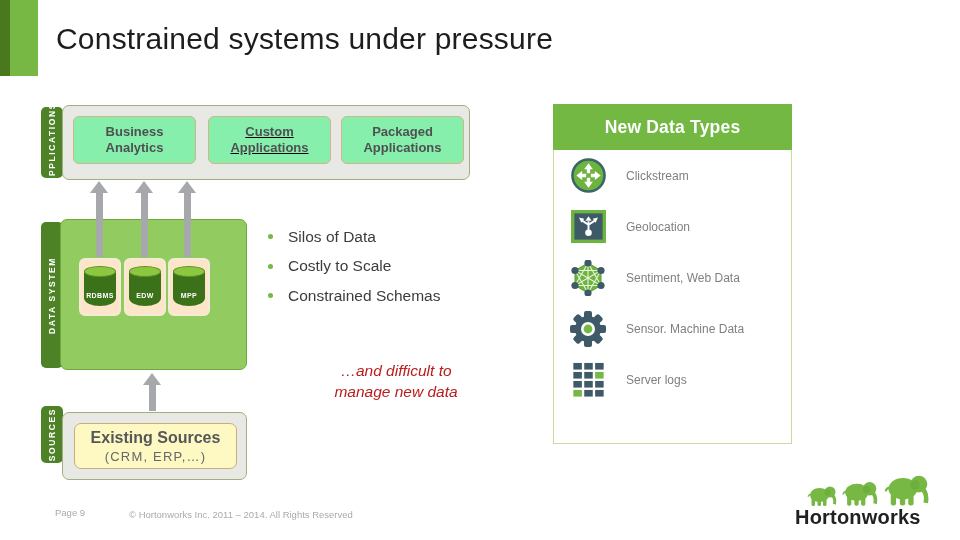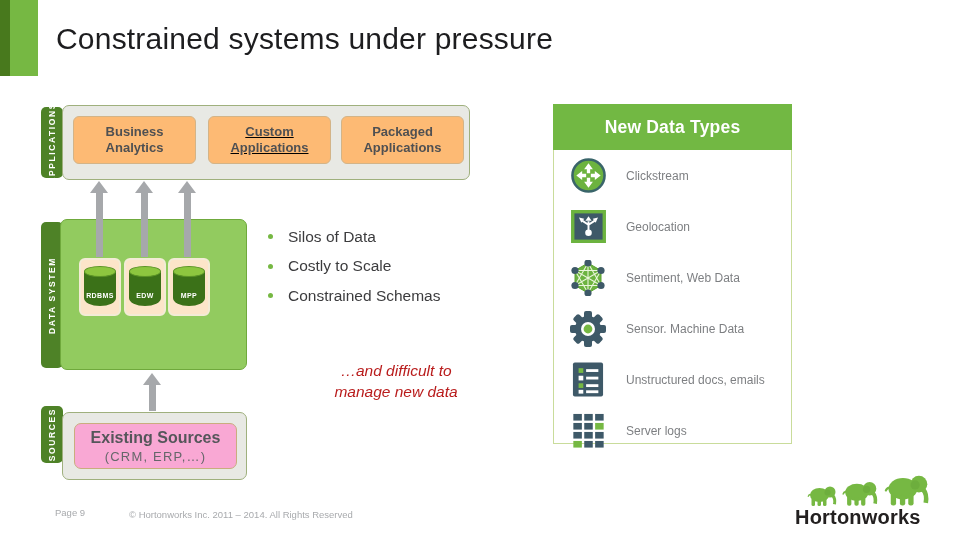--- a/index.html
+++ b/index.html
@@ -17,21 +17,21 @@
          display:flex; align-items:center; justify-content:center; z-index:1; }
   .tab span { writing-mode:vertical-rl; transform:rotate(180deg); color:#fff; font-size:8.5px;
               font-weight:bold; letter-spacing:1.6px; white-space:nowrap; }
   .tab-apps { top:107px; height:71px; }
   .tab-data { top:222px; height:146px; }
   .tab-sources { top:406px; height:57px; }
 
   
   .apps-box { position:absolute; left:62px; top:105px; width:408px; height:75px; background:#e8e9e4;
               border:1px solid #9fb07d; border-radius:7px; z-index:2; }
-  .app-card { position:absolute; top:10px; width:123px; height:48px; background:#fdba74;
+  .app-card { position:absolute; top:10px; width:123px; height:48px; background:#86efac;
               border:1px solid #d3b488; border-radius:6px; display:flex; align-items:center; justify-content:center; }
   .app-card span { display:block; width:94px; text-align:center; font-size:13px; font-weight:bold;
                    color:#4f5052; line-height:1.25; }
   .app-card.c1 { left:10px; } .app-card.c2 { left:145px;text-decoration:underline; } .app-card.c3 { left:278px; }
 
   
   .arrow { position:absolute; width:18px; z-index:3; }
   .arrow .head { width:0; height:0; border-left:9px solid transparent; border-right:9px solid transparent;
                  border-bottom:12px solid #a6a8ab; }
   .arrow .shaft { width:7px; background:#a6a8ab; margin:0 auto; }
@@ -59,21 +59,21 @@
   .bullet-dot { width:5px; height:5px; border-radius:50%; background:#76b843; margin-right:15px; flex:none; }
   .bullet-row span { font-size:15.5px; color:#3c3c3e; }
 
   
   .note { position:absolute; left:316px; top:360px; width:160px; text-align:center; font-size:15.5px;
           color:#b91c1c; line-height:21px;font-style:italic; }
 
   
   .sources-box { position:absolute; left:62px; top:412px; width:185px; height:68px; background:#e8e9e4;
                  border:1px solid #9fb07d; border-radius:7px; z-index:2; }
-  .sources-card { position:absolute; left:11px; top:10px; width:163px; height:46px; background:#f9a8d4;
+  .sources-card { position:absolute; left:11px; top:10px; width:163px; height:46px; background:#fef9c3;
                   border:1px solid #c9ad7e; border-radius:7px; display:flex; flex-direction:column;
                   align-items:center; justify-content:center; }
   .sources-card .src-title { font-size:16px; font-weight:bold; color:#55565a; }
   .sources-card .src-sub { font-size:13px; color:#66676a; letter-spacing:1.2px; margin-top:2px; }
 
   
   .panel { position:absolute; left:553px; top:104px; width:239px; height:340px; background:#fff;
            border:1px solid #c9dc9b; }
   .panel-header { height:46px; background:#72b843; display:flex; align-items:center; justify-content:center;
                   color:#fff; font-weight:bold; font-size:17.5px; letter-spacing:0.2px; margin:-1px -1px 0 -1px; }
@@ -266,36 +266,20 @@
             <rect x="15" y="1" width="8" height="36" rx="2" transform="rotate(135 19 19)"></rect>
             <circle cx="19" cy="19" r="13"></circle>
           </g>
           <circle cx="19" cy="19" r="7" fill="#fff"></circle>
           <circle cx="19" cy="19" r="4.4" fill="#76b843"></circle>
         </svg>
       </div>
       <span class="label">Sensor. Machine Data</span>
     </div>
 
-    <div class="panel-item">
-      <div class="panel-icon">
-        <svg width="32" height="37" viewBox="0 0 34 38">
-          <rect x="1" y="1" width="32" height="36" rx="2" fill="#3e5968"></rect>
-          <rect x="7" y="7" width="5" height="5" fill="#76b843"></rect>
-          <rect x="7" y="15" width="5" height="5" fill="#fff"></rect>
-          <rect x="7" y="23" width="5" height="5" fill="#76b843"></rect>
-          <rect x="7" y="30" width="5" height="4" fill="#fff"></rect>
-          <rect x="15" y="8" width="13" height="3" fill="#fff"></rect>
-          <rect x="15" y="16" width="13" height="3" fill="#fff"></rect>
-          <rect x="15" y="24" width="13" height="3" fill="#fff"></rect>
-          <rect x="15" y="30.5" width="13" height="3" fill="#fff"></rect>
-        </svg>
-      </div>
-      <span class="label">Unstructured docs, emails</span>
-    </div>
 
     <div class="panel-item">
       <div class="panel-icon">
         <svg width="33" height="36" viewBox="0 0 34 38">
           <g fill="#3e5968">
             <rect x="1" y="1" width="9" height="7"></rect>
               <rect x="12.5" y="1" width="9" height="7"></rect>
               <rect x="24" y="1" width="9" height="7"></rect>
             <rect x="1" y="10.5" width="9" height="7"></rect>
               <rect x="12.5" y="10.5" width="9" height="7"></rect>

